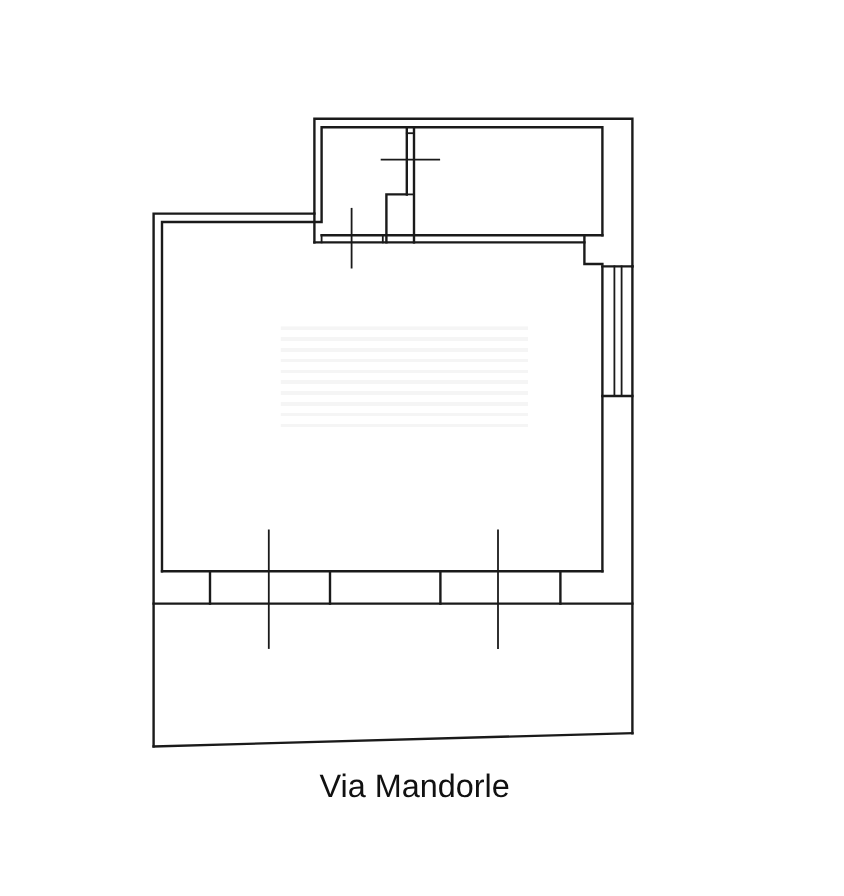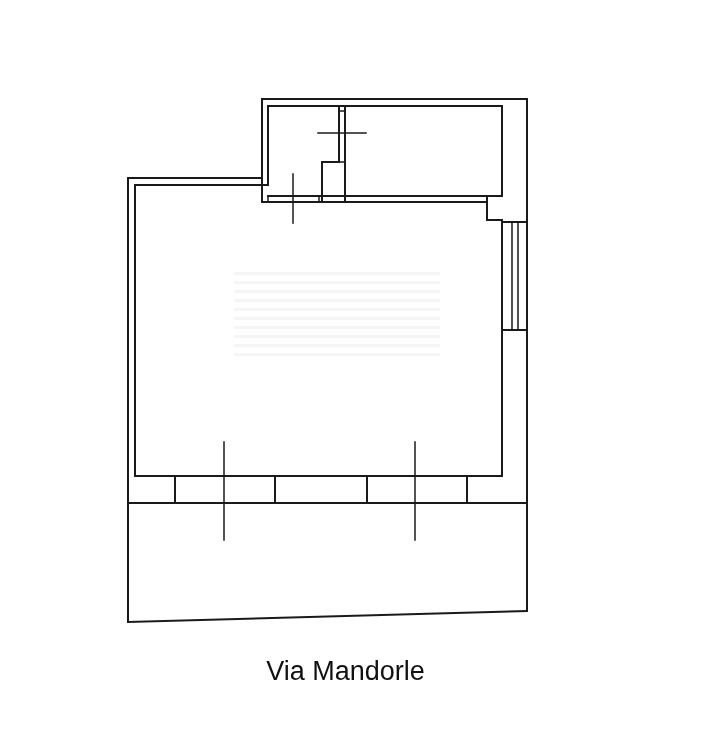--- a/index.html
+++ b/index.html
@@ -1,21 +1,21 @@
 <!DOCTYPE html>
 <html><head>
   <meta charset="utf-8">
   <style>
     html, body { margin: 0; padding: 0; background: #ffffff; }
     body { width: 703px; height: 747px; position: relative; overflow: hidden; font-family: "Liberation Sans", sans-serif; }
     #plan { position: absolute; left: 0; top: 0; width: 703px; height: 747px; }
     #plan line, #plan polyline, #plan polygon { stroke: #1a1a1a; stroke-width: 2; fill: none; stroke-linecap: square; }
     #plan .thin { stroke-width: 1.5; }
     .street-label {
-      position: absolute; left: 0; width: 703px; top: 656px;
+      position: absolute; left: 0; width: 703px; top: 640px;
       text-align: center; font-size: 27px; color: #111111;
       font-family: "Liberation Sans", sans-serif;
       padding-right: 12px; box-sizing: border-box;
     }
     .watermark {
       position: absolute; left: 234px; top: 272px; width: 206px; height: 88px;
       opacity: 0.04; background: repeating-linear-gradient(180deg, #000 0 3px, transparent 3px 9px);
     }
   </style>
 </head>

